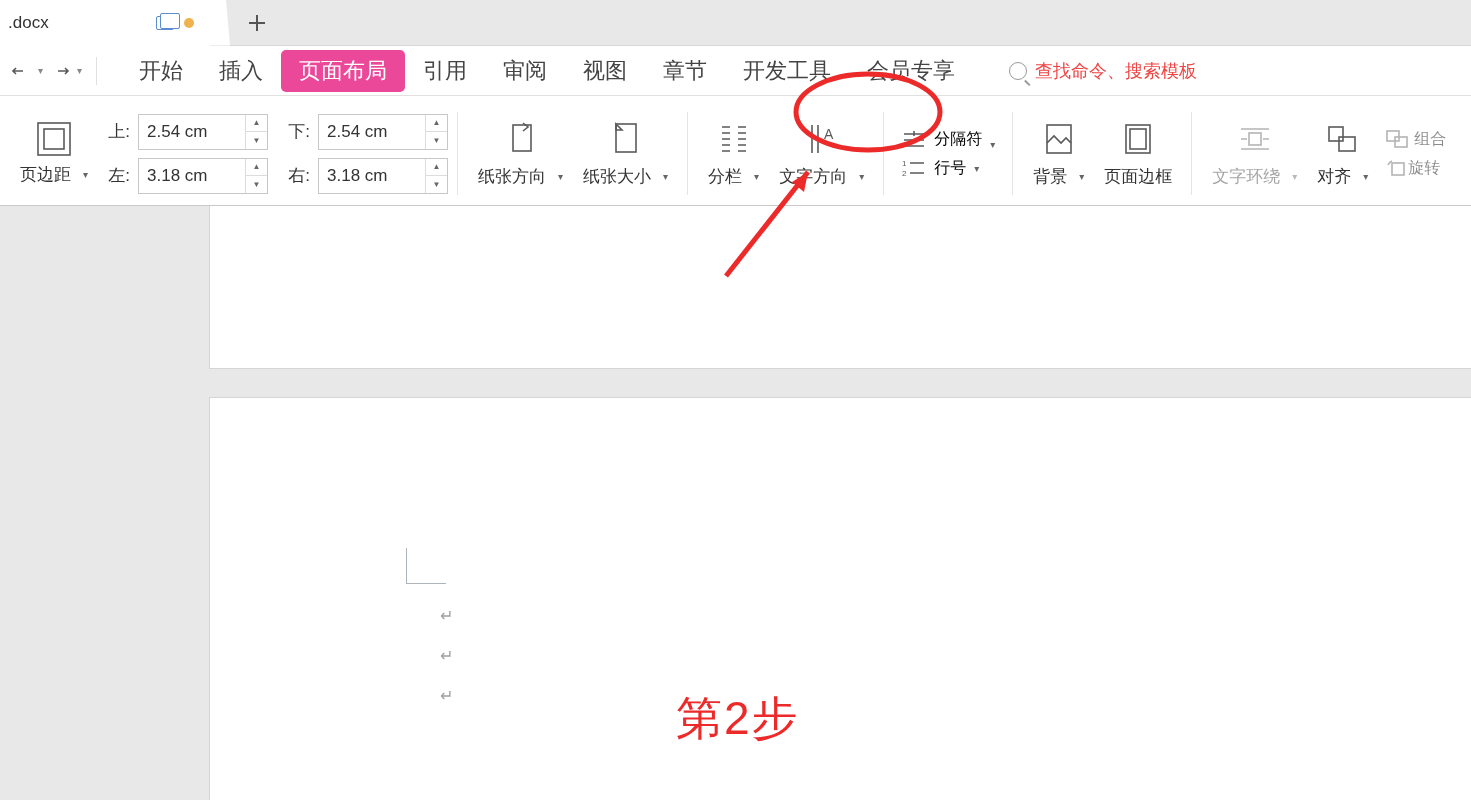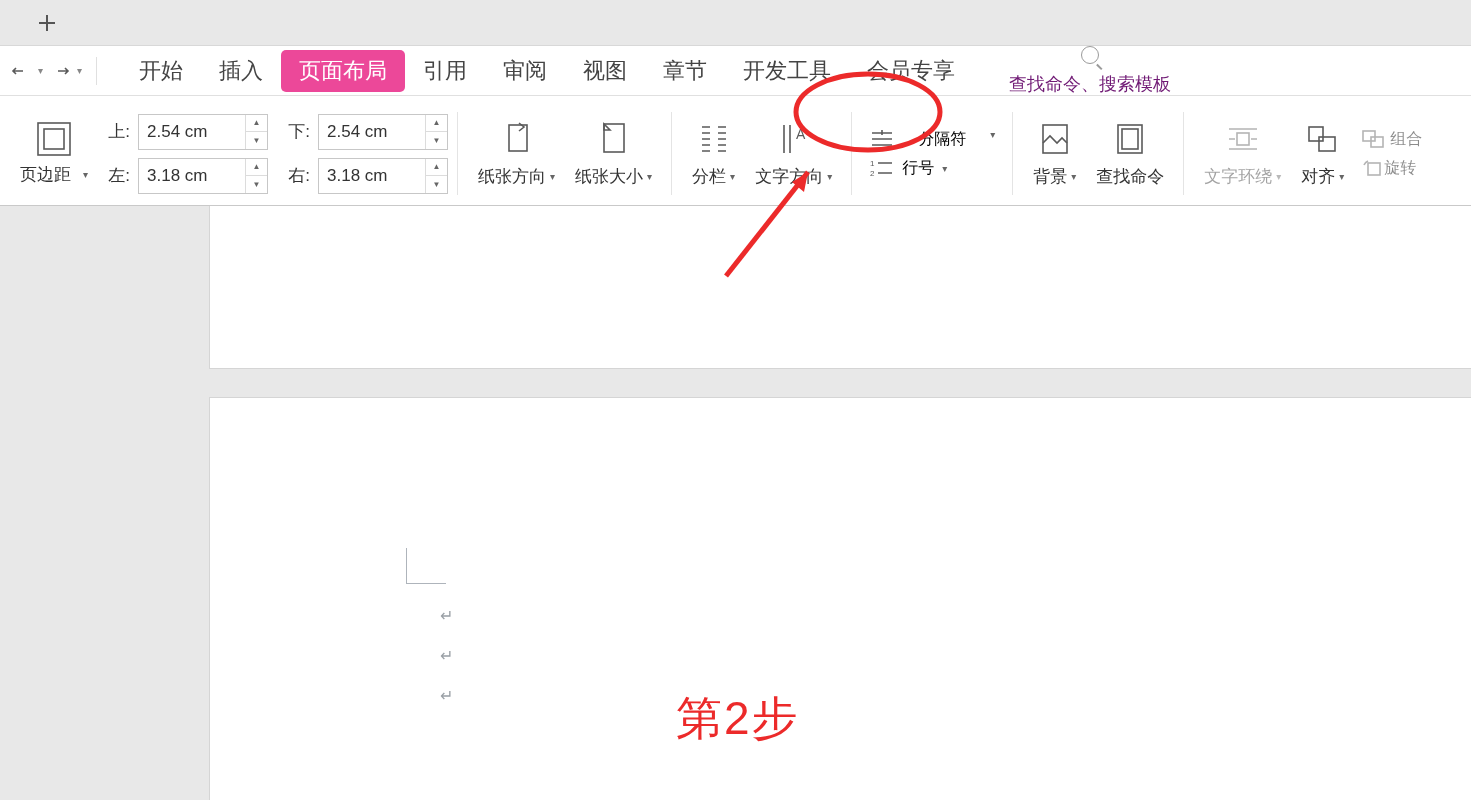--- a/index.html
+++ b/index.html
@@ -20,32 +20,32 @@
   .menubar { height: 50px; background:#fff; display:flex; align-items:center; padding:0 12px 0 0; border-bottom:1px solid #e0e0e0; }
   .qat { display:flex; align-items:center; gap:6px; padding:0 10px; color:#777; }
   .qat .ic { width:22px; height:22px; display:flex; align-items:center; justify-content:center; }
   .sep { width:1px; height:28px; background:#e0e0e0; margin:0 8px; }
   .caret { font-size:10px; color:#888; }
 
   .tabs { display:flex; align-items:center; gap:0; margin-left:6px; }
   .rtab { padding: 6px 18px; font-size:22px; color:#444; border-radius:5px; cursor:pointer; }
   .rtab.active { background:#ec4899; color:#fff; }
 
-  .search { margin-left: 36px; display:flex; align-items:center; gap:8px; color:#701a75; font-size:18px;flex-direction:column; }
+  .search { margin-left: 36px; display:flex; align-items:center; gap:8px; color:#ef4444; font-size:18px; }
   .search .mag { width:18px; height:18px; border:1.5px solid #9a9a9a; border-radius:50%; position:relative; }
   .search .mag::after { content:""; position:absolute; right:-5px; bottom:-5px; width:7px; height:1.5px; background:#9a9a9a; transform:rotate(45deg); }
 
   
   .ribbon { height: 110px; background:#fff; border-bottom:1px solid #c9c9c9; display:flex; align-items:stretch; padding:6px 0 0 0; overflow:hidden; }
   .group { display:flex; align-items:center; padding:0 10px; position:relative; }
   .group:not(:last-child)::after { content:""; position:absolute; right:0; top:10px; bottom:10px; width:1px; background:#e4e4e4; }
 
   .big-ic { width:40px; height:40px; display:block; margin:0 auto 6px; }
   .cmd { display:flex; flex-direction:column; align-items:center; justify-content:center; padding:0 10px; cursor:pointer; font-size:17px; color:#333; white-space:nowrap; position:relative; }
-  .cmd .lbl { display:flex; align-items:center; gap:4px; }
+  .cmd .lbl { display:flex; align-items:center; gap:12px; }
   .dd { font-size:10px; color:#666; }
 
   .margins-ic { width:36px; height:36px; display:block; }
   .margin-lbl { font-size:17px; color:#333; display:flex; align-items:center; gap:12px; padding-top:6px; }
 
   .mrow { display:flex; align-items:center; gap:8px; margin:4px 0; }
   .mrow .k { font-size:17px; color:#333; width:32px; text-align:right; }
   .numbox { width:130px; height:36px; border:1px solid #c7c7c7; background:#fff; display:flex; align-items:center; padding:0 8px; font-size:17px; color:#333; position:relative; }
   .spin { position:absolute; right:0; top:0; bottom:0; width:22px; display:flex; flex-direction:column; border-left:1px solid #dcdcdc; }
   .spin div { flex:1; display:flex; align-items:center; justify-content:center; font-size:8px; color:#666; }
@@ -72,20 +72,27 @@
   
   .overlay { position:absolute; left:0; top:0; width:1471px; height:800px; pointer-events:none; }
 
   svg { display:block; }
   .ic-stroke { stroke:#5a5a5a; stroke-width:1.6; fill:none; }
 </style>
 </head>
 <body>
 
 <div class="titlebar">
+  <div class="tab">
+    <span class="tab-text">.docx</span>
+    <span class="tab-ic">
+      <span class="win-ic"></span>
+      <span class="dot"></span>
+    </span>
+  </div>
   <div class="add-tab">
     <svg width="20" height="20" viewBox="0 0 20 20">
         <path d="M10 2v16M2 10h16" stroke="#555" stroke-width="2" fill="none"></path>
       </svg>
   </div>
 </div>
 
 <div class="menubar">
   <div class="qat">
     <span class="ic">
@@ -222,21 +229,21 @@
       </svg>
       <span class="lbl">
           <span>文字方向</span>
           <span class="dd">▾</span>
         </span>
     </div>
   </div>
 
   <div class="group">
     <div class="stack">
-      <div style="display:flex;align-items:flex-start;gap:24px;padding:4px 8px;cursor:pointer;">
+      <div style="display:flex;align-items:flex-end;gap:8px;padding:4px 8px;cursor:pointer;">
         <svg width="24" height="20" viewBox="0 0 24 20">
             <path d="M2 4h20M2 10h20M2 16h20 M12 1v5" class="ic-stroke"></path>
           </svg>
         <span>分隔符</span>
         <span class="dd">▾</span>
       </div>
       <div style="display:flex;align-items:center;gap:8px;padding:4px 8px;cursor:pointer;">
         <svg width="24" height="20" viewBox="0 0 24 20">
             <text x="0" y="8" font-size="8" fill="#5a5a5a">1</text>
             <text x="0" y="18" font-size="8" fill="#5a5a5a">2</text>
@@ -258,21 +265,21 @@
           <span>背景</span>
           <span class="dd">▾</span>
         </span>
     </div>
     <div class="cmd">
       <svg class="big-ic" viewBox="0 0 40 40">
           <rect x="8" y="6" width="24" height="28" class="ic-stroke"></rect>
           <rect x="12" y="10" width="16" height="20" class="ic-stroke"></rect>
         </svg>
       <span class="lbl">
-          <span>查找命令</span>
+          <span>页面边框</span>
         </span>
     </div>
   </div>
 
 
   <div class="group">
     <div class="cmd" style="opacity:.45;">
       <svg class="big-ic" viewBox="0 0 40 40">
           <rect x="14" y="14" width="12" height="12" class="ic-stroke"></rect>
           <path d="M6 10h28M6 30h28M6 20h6M28 20h6" class="ic-stroke"></path>

